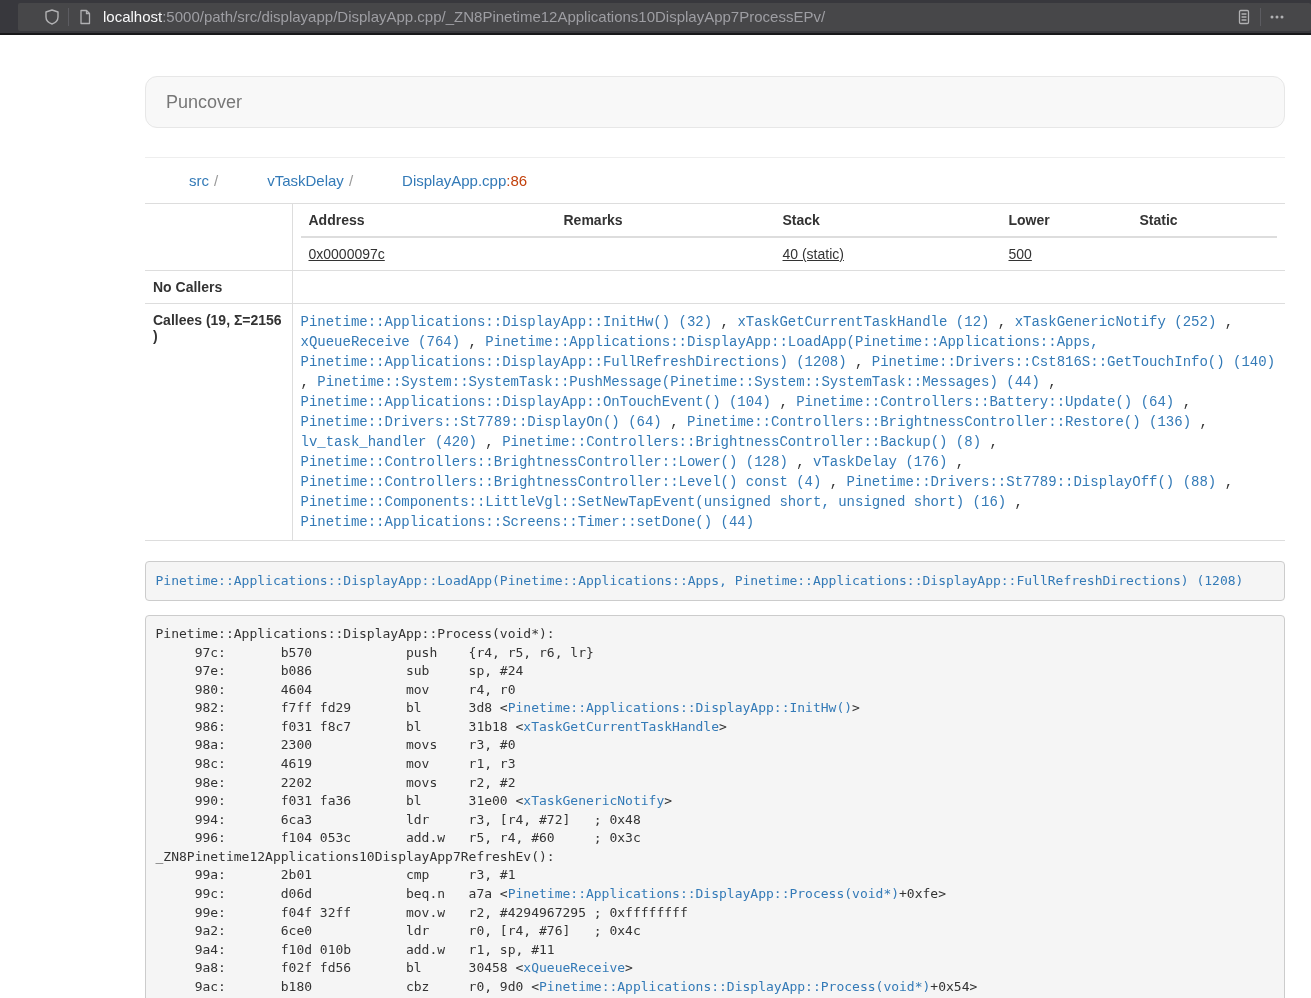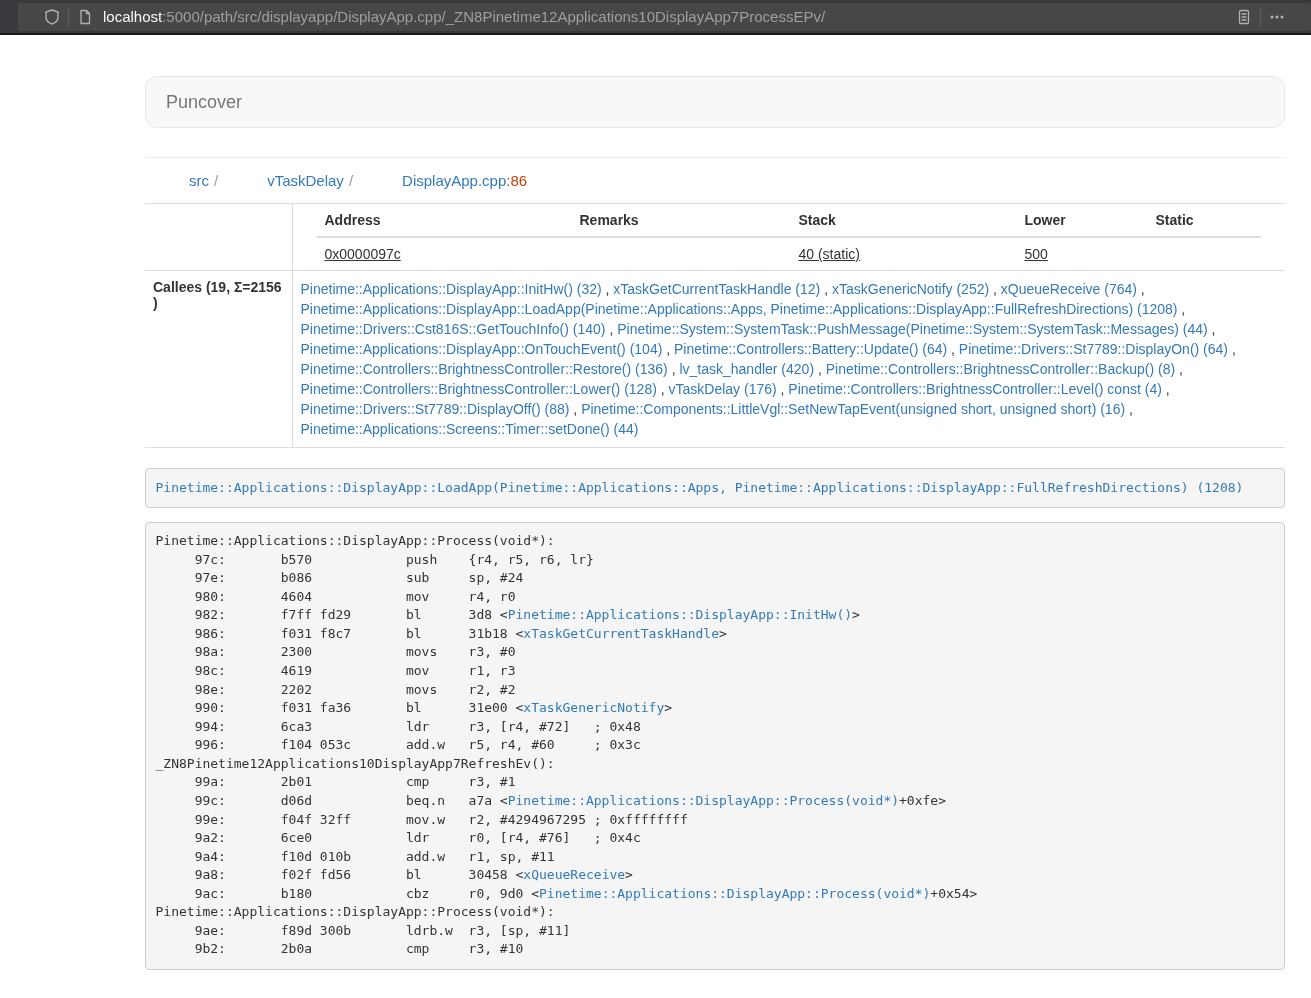--- a/index.html
+++ b/index.html
@@ -32,34 +32,34 @@
   .breadcrumb a { color:#337ab7; text-decoration:none; cursor:pointer;margin-left:44px; }
   .breadcrumb .sep { color:#999; margin:0 5px; }
   .breadcrumb .linenum { color:#c2410c; }
 
   table.outer { width:100%; border-collapse:collapse; margin-bottom:20px; font-size:14px; }
   table.outer > tbody > tr > th { width:147px; text-align:left; vertical-align:top;
     font-weight:bold; padding:8px; border-top:1px solid #ddd; border-right:1px solid #ddd; }
   table.outer > tbody > tr > td { padding:8px; border-top:1px solid #ddd; vertical-align:top; }
   table.outer > tbody > tr.last-row > th,
   table.outer > tbody > tr.last-row > td { border-bottom:1px solid #ddd; }
-  td.nested-cell { padding:0 24px !important; }
+  td.nested-cell { padding:0 8px !important; }
 
   table.nested { width:100%; border-collapse:collapse; table-layout:fixed; font-size:14px; }
   table.nested th { text-align:left; font-weight:bold; padding:8px;
     border-bottom:2px solid #ddd; }
   table.nested td { padding:8px;text-decoration:underline; }
   .col-address { width:255px; } .col-remarks { width:219px; } .col-stack { width:226px; }
   .col-code { width:131px; } .col-static { width:auto; }
 
   .fn-cell { display:flex; align-items:center; }
   .cube { margin-right:7px; flex:0 0 auto; display:inline-flex; }
 
   td.callees a, a.blue { color:#337ab7; text-decoration:none; cursor:pointer; }
-  td.callees { line-height:20px; }
+  td.callees { line-height:20px;font-family:Liberation Mono, monospace; }
 
   pre.box { background:#f5f5f5; border:1px solid #ccc; border-radius:4px;
     padding:9.5px; font-family:"DejaVu Sans Mono", monospace; font-size:13px;
     line-height:1.42857; color:#333; white-space:pre; overflow:hidden; }
   pre.hl { margin-bottom:14px; }
   pre.box a { color:#337ab7; text-decoration:none; cursor:pointer; }
 </style>
 </head>
 <body>
 
@@ -135,20 +135,24 @@
                   <td>0x0000097c</td>
                   <td></td>
                   <td>40 (static)</td>
                   <td>500</td>
                   <td></td>
                 </tr>
               </tbody>
             </table>
           </td>
         </tr>
+        <tr>
+          <th>No Callers</th>
+          <td></td>
+        </tr>
         <tr class="last-row">
           <th>Callees (19, Σ=2156 )</th>
           <td class="callees"><a>Pinetime::Applications::DisplayApp::InitHw() (32)</a> , <a>xTaskGetCurrentTaskHandle (12)</a> , <a>xTaskGenericNotify (252)</a> , <a>xQueueReceive (764)</a> , <a>Pinetime::Applications::DisplayApp::LoadApp(Pinetime::Applications::Apps, Pinetime::Applications::DisplayApp::FullRefreshDirections) (1208)</a> , <a>Pinetime::Drivers::Cst816S::GetTouchInfo() (140)</a> , <a>Pinetime::System::SystemTask::PushMessage(Pinetime::System::SystemTask::Messages) (44)</a> , <a>Pinetime::Applications::DisplayApp::OnTouchEvent() (104)</a> , <a>Pinetime::Controllers::Battery::Update() (64)</a> , <a>Pinetime::Drivers::St7789::DisplayOn() (64)</a> , <a>Pinetime::Controllers::BrightnessController::Restore() (136)</a> , <a>lv_task_handler (420)</a> , <a>Pinetime::Controllers::BrightnessController::Backup() (8)</a> , <a>Pinetime::Controllers::BrightnessController::Lower() (128)</a> , <a>vTaskDelay (176)</a> , <a>Pinetime::Controllers::BrightnessController::Level() const (4)</a> , <a>Pinetime::Drivers::St7789::DisplayOff() (88)</a> , <a>Pinetime::Components::LittleVgl::SetNewTapEvent(unsigned short, unsigned short) (16)</a> , <a>Pinetime::Applications::Screens::Timer::setDone() (44)</a></td>
         </tr>
       </tbody>
     </table>
 
     <pre class="box hl"><a>Pinetime::Applications::DisplayApp::LoadApp(Pinetime::Applications::Apps, Pinetime::Applications::DisplayApp::FullRefreshDirections) (1208)</a></pre>
 
     <pre class="box">Pinetime::Applications::DisplayApp::Process(void*):

